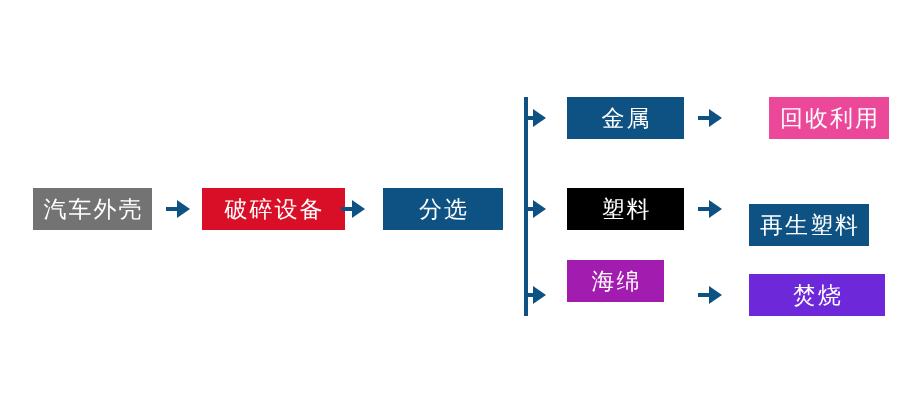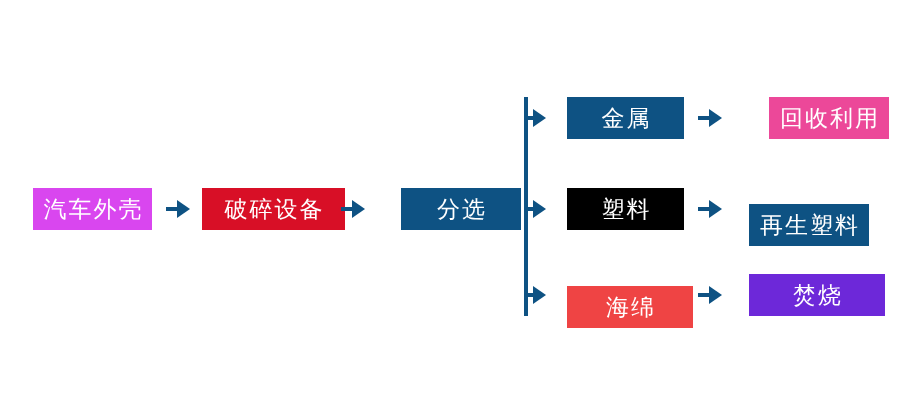--- a/index.html
+++ b/index.html
@@ -66,35 +66,35 @@
     position: absolute;
     width: 4px;
     background: #0e5283;
   }
 </style>
 </head>
 <body>
 
 <div id="canvas">
 
-  <div class="node blue" style="left: 33px; top: 188px; width: 119px; height: 42px; background: #d946ef;">汽车外壳</div>
+  <div class="node blue" style="left: 33px; top: 188px; width: 119px; height: 42px; background: #737373;">汽车外壳</div>
 
   <div class="arrow" style="left: 166px; top: 197px; width: 24px;">
     <span class="shaft" style="width: 14px;"></span>
     <span class="head" style="left: 11px;"></span>
   </div>
 
   <div class="node red" style="left: 202px; top: 188px; width: 143px; height: 42px; background: rgb(216, 15, 38);">破碎设备</div>
 
   <div class="arrow" style="left: 341px; top: 197px; width: 24px;">
     <span class="shaft" style="width: 14px;"></span>
     <span class="head" style="left: 11px;"></span>
   </div>
 
-  <div class="node blue" style="left: 401px; top: 188px; width: 120px; height: 42px; background: rgb(14, 82, 131);">分选</div>
+  <div class="node blue" style="left: 383px; top: 188px; width: 120px; height: 42px; background: rgb(14, 82, 131);">分选</div>
 
   <div class="trunk" style="left: 524px; top: 97px; width: 4px; height: 219px;"></div>
 
   <div class="arrow" style="left: 524px; top: 106px; width: 22px;">
     <span class="shaft" style="width: 12px;"></span>
     <span class="head" style="left: 9px;"></span>
   </div>
 
   <div class="node blue" style="left: 567px; top: 97px; width: 117px; height: 42px; background: rgb(14, 82, 131);">金属</div>
 
@@ -117,21 +117,21 @@
     <span class="head" style="left: 11px;"></span>
   </div>
 
   <div class="node blue" style="left: 749px; top: 204px; width: 120px; height: 42px; background: rgb(14, 82, 131);">再生塑料</div>
 
   <div class="arrow" style="left: 524px; top: 283px; width: 22px;">
     <span class="shaft" style="width: 12px;"></span>
     <span class="head" style="left: 9px;"></span>
   </div>
 
-  <div class="node blue" style="left: 567px; top: 286px; width: 126px; height: 42px; background: #ef4444;">海绵</div>
+  <div class="node blue" style="left: 567px; top: 260px; width: 97px; height: 42px; background: #a21caf;">海绵</div>
 
   <div class="arrow" style="left: 698px; top: 283px; width: 24px;">
     <span class="shaft" style="width: 14px;"></span>
     <span class="head" style="left: 11px;"></span>
   </div>
 
   <div class="node blue" style="left: 749px; top: 274px; width: 136px; height: 42px; background: #6d28d9;">焚烧</div>
 
 </div>
 

